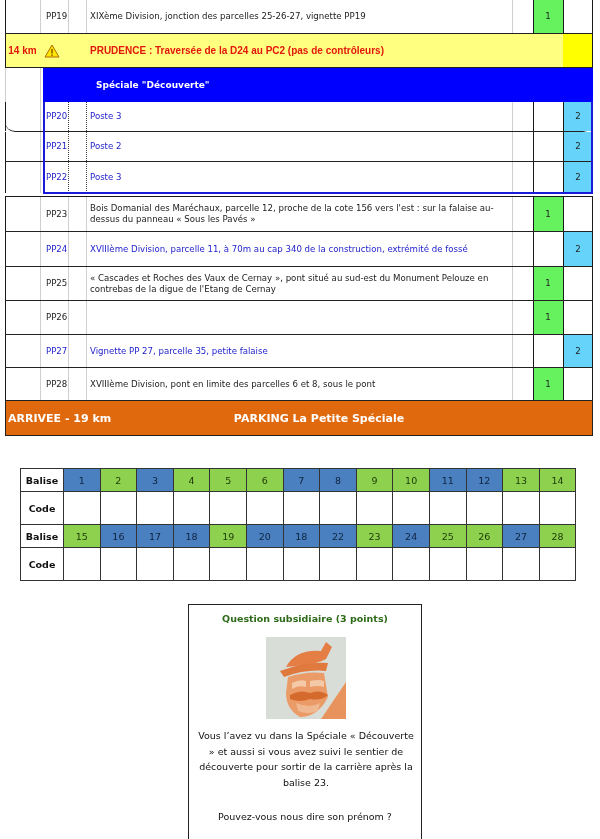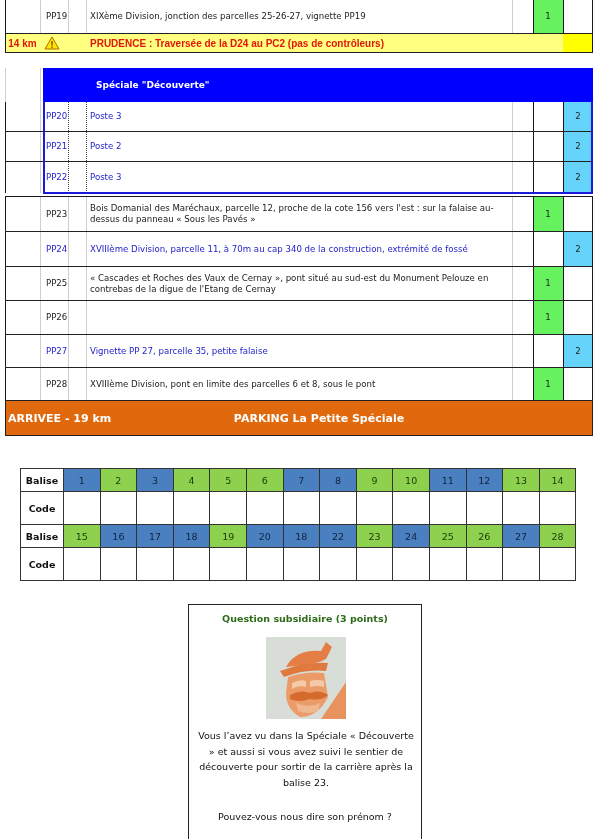--- a/index.html
+++ b/index.html
@@ -74,21 +74,21 @@
     <div class="gline" style="left:35px"></div>
       <div class="gline" style="left:63px"></div>
       <div class="gline" style="left:81px"></div>
       <div class="gline" style="left:507px"></div>
     <div class="bline" style="left:528px"></div>
       <div class="bline" style="left:558px"></div>
       <div class="bline" style="left:587px"></div>
     <div class="bline" style="left:0"></div>
   </div>
 
-  <div class="row caution" style="top:33px;height:20px;border-top:1px solid #222;border-bottom:1px solid #222;">
+  <div class="row caution" style="top:33px;height:35px;border-top:1px solid #222;border-bottom:1px solid #222;">
     <div class="yel"></div>
     <div class="cell c-km">14 km</div>
     <div class="cell c-pp" style="padding-left:4px">
       <svg width="16" height="14" viewBox="0 0 16 14">
           <path d="M8 1 L15 13 L1 13 Z" fill="#ffe600" stroke="#b06a00" stroke-width="1"></path>
           <rect x="7.3" y="5" width="1.4" height="4.5" fill="#8a4a00"></rect>
           <rect x="7.3" y="10.5" width="1.4" height="1.4" fill="#8a4a00"></rect>
         </svg>
     </div>
     <div class="cell c-desc" style="width:440px">PRUDENCE : Traversée de la D24 au PC2 (pas de contrôleurs)</div>
@@ -96,21 +96,21 @@
       <div class="bline" style="left:587px"></div>
   </div>
 
   <div class="row special" style="top:68px;height:34px;">
     <div class="bar"></div>
     <div class="title">Spéciale "Découverte"</div>
     <div class="gline" style="left:0"></div>
       <div class="gline" style="left:35px"></div>
   </div>
 
-  <div class="row" style="top:102px;height:30px;border-bottom:1px solid #222;">
+  <div class="row" style="top:102px;height:30px;border-bottom:1px solid #222;border-radius:10px;">
     <div class="cell c-pp blueText">PP20</div>
     <div class="cell c-desc blueText">Poste 3</div>
     <div class="cell c-p2 cyan">2</div>
     <div class="bline" style="left:0"></div>
       <div class="gline" style="left:35px"></div>
     <div class="dotted" style="left:63px"></div>
       <div class="dotted" style="left:81px"></div>
     <div class="gline" style="left:507px"></div>
       <div class="bline" style="left:528px"></div>
       <div class="bline" style="left:558px"></div>

